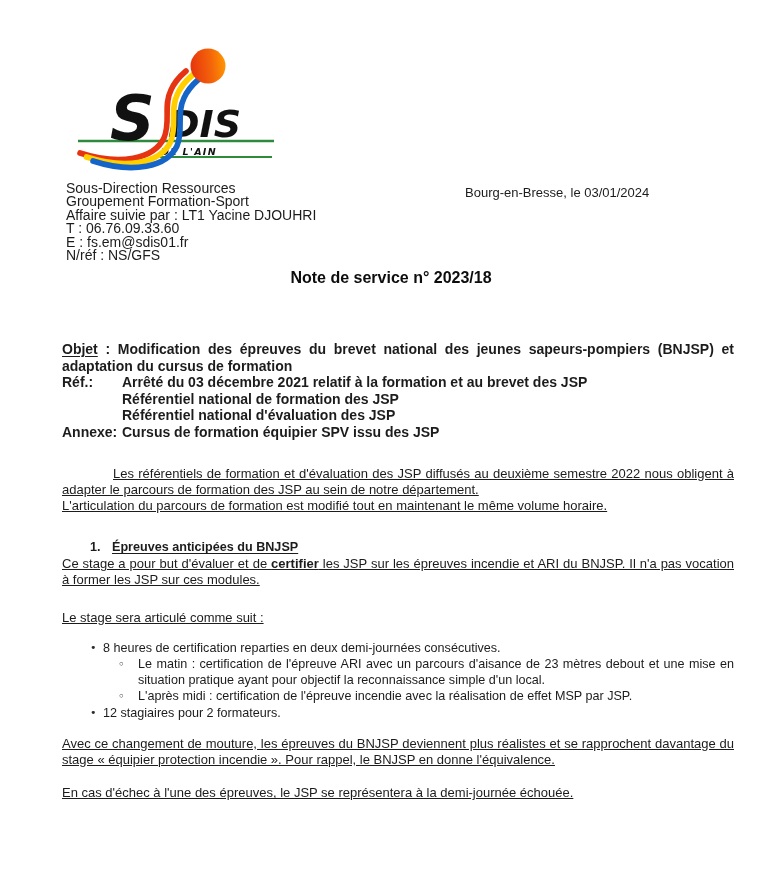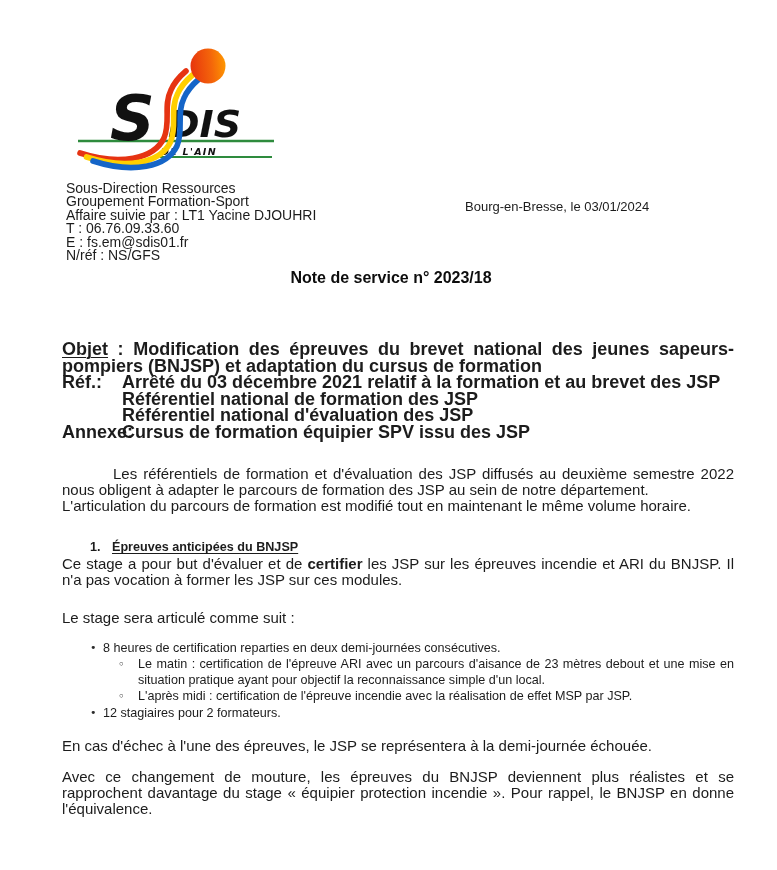--- a/index.html
+++ b/index.html
@@ -6,35 +6,35 @@
   .page {
     position:relative; width:777px; height:870px; background:#ffffff;
     font-family:"Liberation Sans", sans-serif; color:#1c1c1c; overflow:hidden;
   }
   .content { padding:0 43px 0 62px; }
 
   
   .doc-header { position:relative; height:263px; }
   .logo { position:absolute; left:72px; top:42px; width:220px; height:138px; }
   .sender { position:absolute; left:66px; top:182px; font-size:14px; line-height:13.4px; color:#1c1c1c; }
-  .place-date { position:absolute; left:465px; top:199px; font-size:13px; }
+  .place-date { position:absolute; left:465px; top:185px; font-size:13px; }
 
   
   .title { margin:0; position:relative; left:-7px; text-align:center;
            font-size:16px; line-height:30px; font-weight:bold; color:#0d0d0d; }
 
   
-  .meta { margin-top:48px; font-weight:bold; font-size:18px; }
+  .meta { margin-top:48px; font-weight:bold; font-size:14px; }
   .meta p, .meta .hang { margin:0; line-height:16.6px; }
   .hang { display:flex; }
   .hang-label { width:60px; flex:none; }
   .hang-text { flex:1; }
 
   
-  .body-p { margin:0; font-size:15px; line-height:16.2px; }
+  .body-p { margin:0; font-size:13px; line-height:16.2px;text-decoration:underline; }
   .just { text-align:justify; }
   .fulljust { text-align:justify; text-align-last:justify; text-indent:50px; }
   .indent { text-indent:51px; }
   .u { text-decoration:underline; text-decoration-thickness:1px; text-underline-offset:2px;text-align:center; }
 
   .mt-p1 { margin-top:25px; }
   .section-heading { display:flex; margin:25px 0 0 28px; font-size:12.6px; line-height:17px; font-weight:bold; }
   .section-heading .num { width:22px; flex:none; }
   .mt-p4 { margin-top:9px; }
   .mt-p6 { margin-top:21px; }
@@ -139,17 +139,17 @@
       <div class="li lvl2">
         <span class="mk">◦</span>
         <span class="li-text">L'après midi : certification de l'épreuve incendie avec la réalisation de effet MSP par JSP.</span>
       </div>
       <div class="li lvl1">
         <span class="mk">•</span>
         <span class="li-text">12 stagiaires pour 2 formateurs.</span>
       </div>
     </div>
 
+    <p class="body-p just mt-p7">Avec ce changement de mouture, les épreuves du BNJSP deviennent plus réalistes et se rapprochent davantage du stage « équipier protection incendie ». Pour rappel, le BNJSP en donne l'équivalence.</p>
     <p class="body-p mt-p8">En cas d'échec à l'une des épreuves, le JSP se représentera à la demi-journée échouée.</p>
-    <p class="body-p just mt-p7">Avec ce changement de mouture, les épreuves du BNJSP deviennent plus réalistes et se rapprochent davantage du stage « équipier protection incendie ». Pour rappel, le BNJSP en donne l'équivalence.</p>
 
   </div>
 </div>
 
 </body></html>

